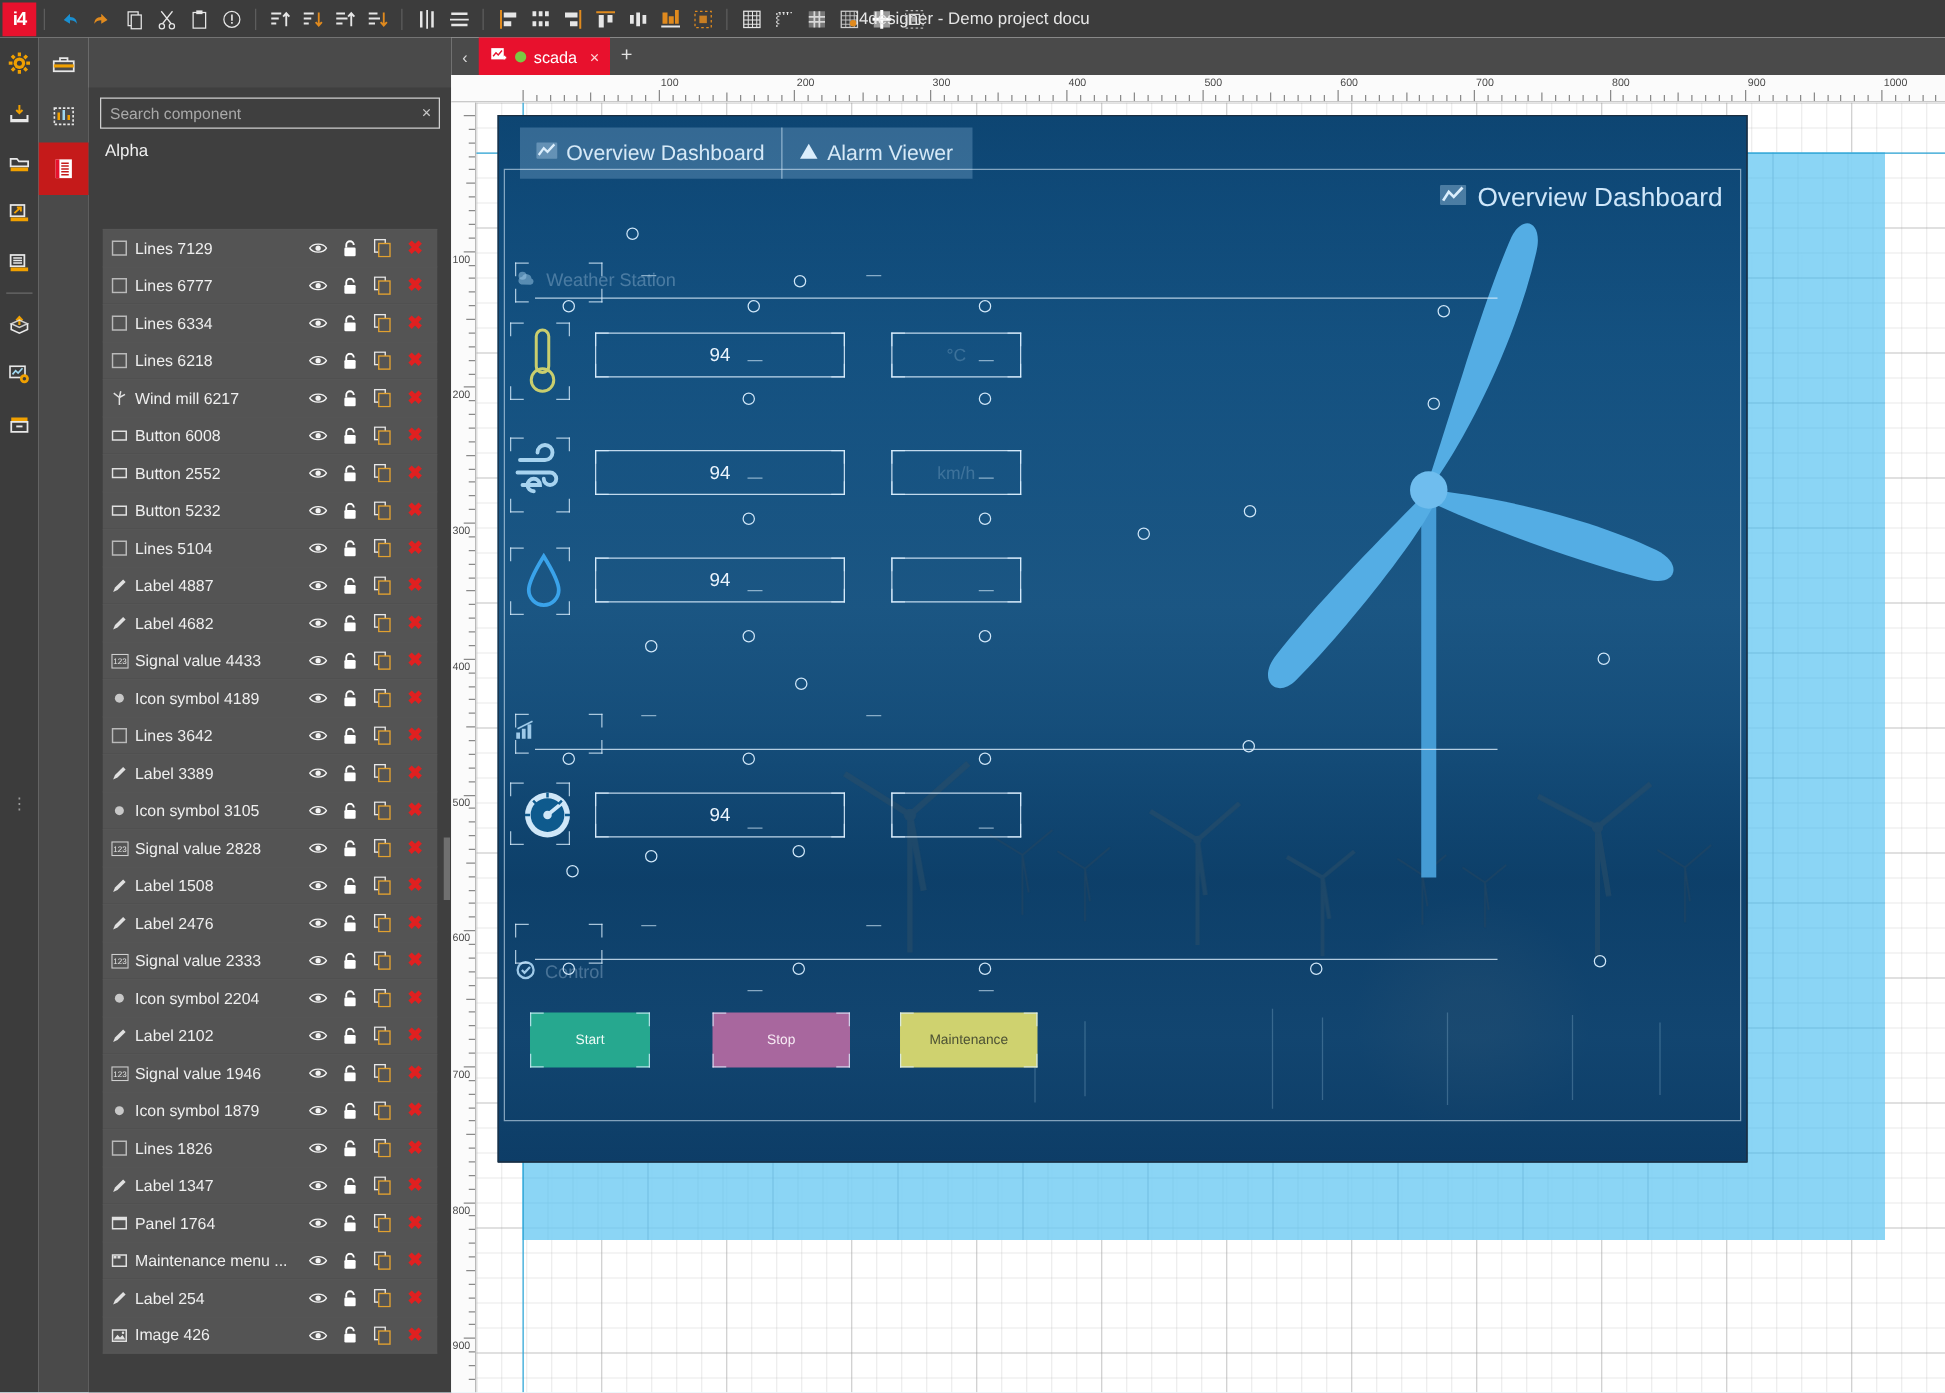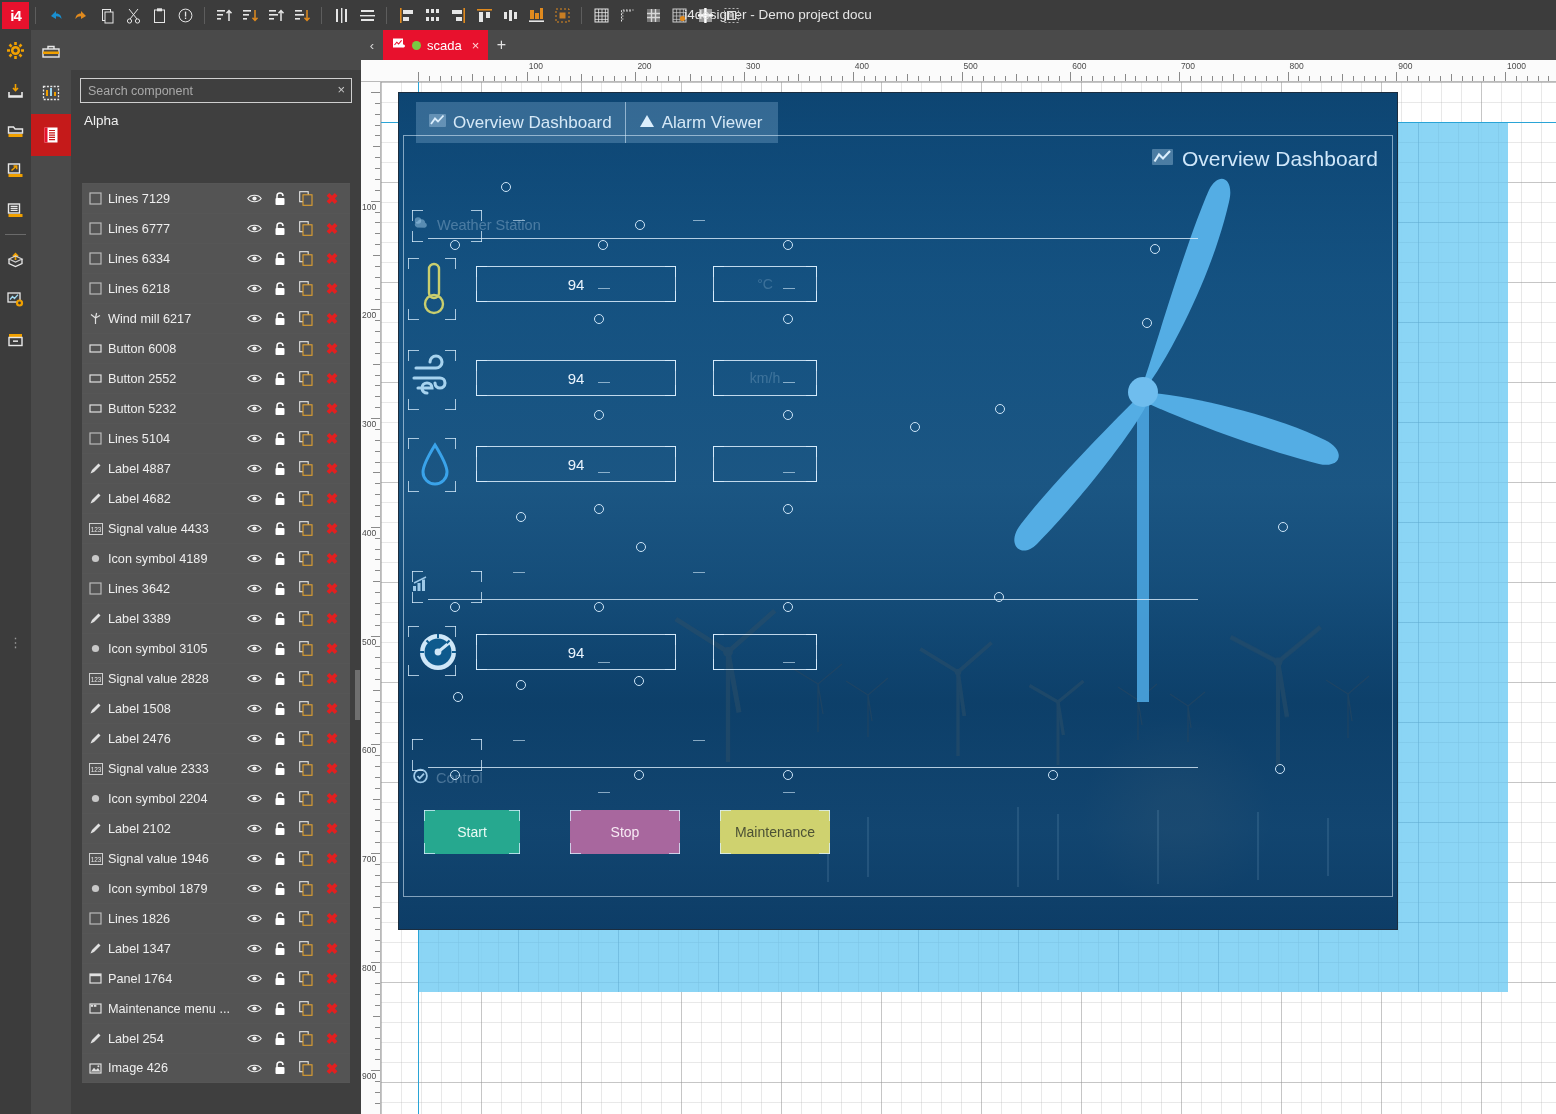--- a/index.html
+++ b/index.html
@@ -132,21 +132,21 @@
   .sectline{ position:absolute; left:25px; right:0; height:1px; background:rgba(225,242,255,.78); }
 
   .field{ position:absolute; border:1px solid rgba(222,240,255,.85);
     display:flex; align-items:center; justify-content:center; }
   .field .val{ color:#eaf4fd; font-size:15px; }
   .field .unit{ color:rgba(200,226,246,.22); font-size:14px; }
 
   .sicon{ position:absolute; }
 
   .btn{ position:absolute; display:flex; align-items:center; justify-content:center;
-    font-size:14px; }
+    font-size:11px; }
   .btn.start{ background:#26a88f; color:#eafaf5; }
   .btn.stop{ background:#a8679e; color:#f7eaf4; }
   .btn.maint{ background:#cfd26f; color:#4d5235; }
   .handle{ position:absolute; width:10px; height:10px; border:1.3px solid #cfe6f8;
     border-radius:50%; background:transparent; }
   .hdash{ position:absolute; width:12px; height:1px; background:rgba(215,236,252,.6); }
   .cmark{ position:absolute; width:11px; height:11px; }
   .cmark i{ position:absolute; background:rgba(220,240,255,.75); }
 
   .outer-sel{ position:absolute; left:17px; top:10px; width:1000px; height:838px;

